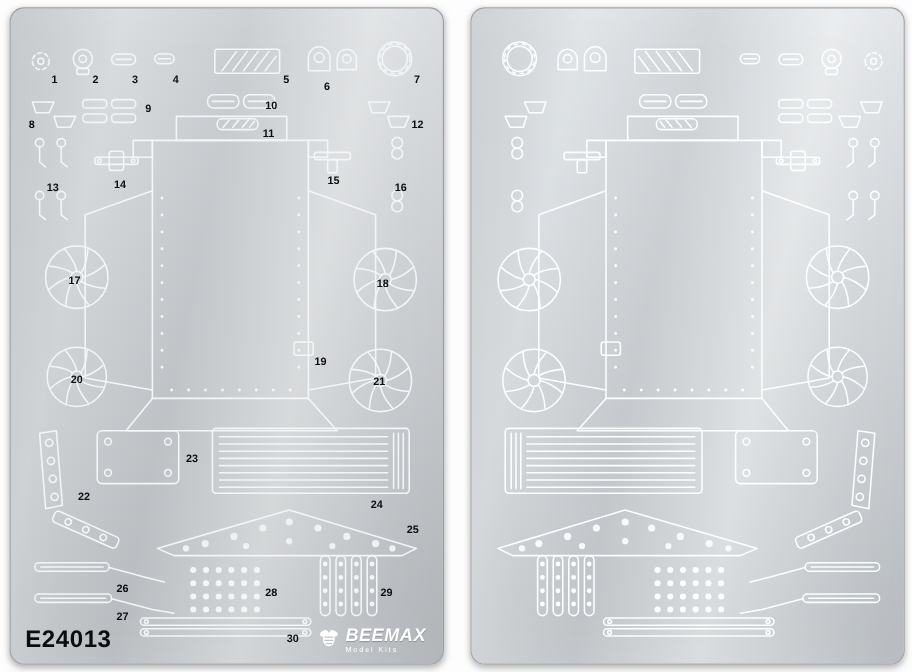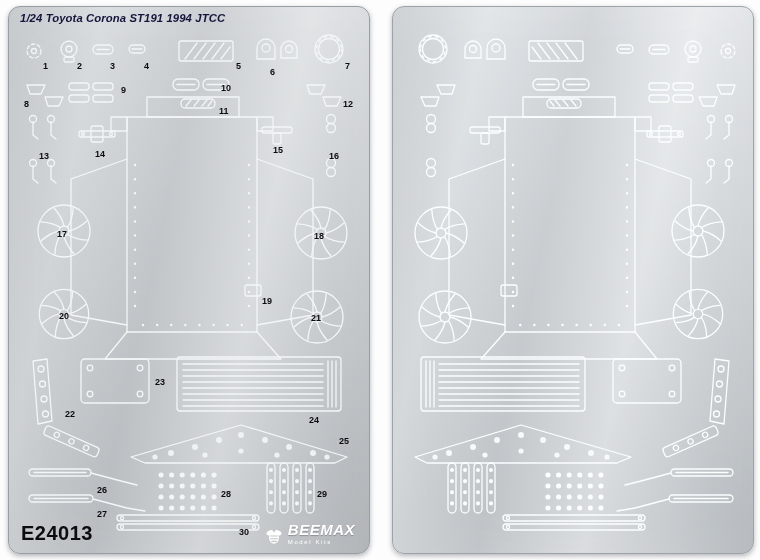--- a/index.html
+++ b/index.html
@@ -11,21 +11,21 @@
          background:
            linear-gradient(180deg, rgba(255,255,255,.16) 0%, rgba(0,0,0,.05) 100%),
            linear-gradient(102deg,#b7bbbf 0%,#d2d6d9 20%,#c1c5c9 42%,#dcdfe1 64%,#c6cace 84%,#b3b7bb 100%);}
   .sheet.left{left:8px;}
   .sheet.right{left:392px;filter:brightness(1.035);}
   .fret{position:absolute;left:0;top:0;}
   .title{position:absolute;left:11px;top:5px;font-size:11.3px;font-weight:bold;font-style:italic;
          color:#15153c;letter-spacing:.1px;white-space:nowrap;}
   .code{position:absolute;left:12px;bottom:8px;font-size:20px;font-weight:bold;color:#0b0b10;
         letter-spacing:.5px;}
-  .brand{position:absolute;right:14px;bottom:8px;display:flex;align-items:flex-end;gap:5px;color:#ffffff;}
+  .brand{position:absolute;right:14px;bottom:8px;display:flex;align-items:flex-start;gap:5px;color:#ffffff;}
   .brand-text{display:flex;flex-direction:column;line-height:1;}
   .brand-name{font-size:15px;font-weight:bold;font-style:italic;letter-spacing:.5px;
               text-shadow:0 1px 1px rgba(0,0,0,.25);}
   .brand-sub{font-size:6px;letter-spacing:1.6px;margin-top:2px;}
   svg text.plabel{font-family:"Liberation Sans",sans-serif;font-size:9px;font-weight:bold;fill:#0c0c12;}
 </style>
 </head>
 <body>
 
 <svg width="0" height="0" style="position:absolute" aria-hidden="true">
@@ -215,21 +215,20 @@
         <text class="plabel" x="146" y="378">23</text>
         <text class="plabel" x="300" y="416">24</text>
         <text class="plabel" x="330" y="437">25</text>
         <text class="plabel" x="88" y="486">26</text>
         <text class="plabel" x="88" y="510">27</text>
         <text class="plabel" x="212" y="490">28</text>
         <text class="plabel" x="308" y="490">29</text>
         <text class="plabel" x="230" y="528">30</text>
       </g>
     </svg>
-    <div class="title">1/24 Toyota Corona ST191 1994 JTCC</div>
     <div class="code">E24013</div>
     <div class="brand">
       <svg width="18" height="18" viewBox="0 0 20 20">
         <ellipse cx="5.5" cy="6.5" rx="4" ry="2.6" fill="#ffffff" transform="rotate(-25 5.5 6.5)"></ellipse>
         <ellipse cx="14.5" cy="6.5" rx="4" ry="2.6" fill="#ffffff" transform="rotate(25 14.5 6.5)"></ellipse>
         <ellipse cx="10" cy="12" rx="5.5" ry="6.5" fill="#ffffff"></ellipse>
         <path d="M6 10 h8 M5.8 13 h8.4 M7 16 h6" stroke="#c0c4c8" stroke-width="1.2" fill="none"></path>
       </svg>
       <div class="brand-text">
         <span class="brand-name">BEEMAX</span>

